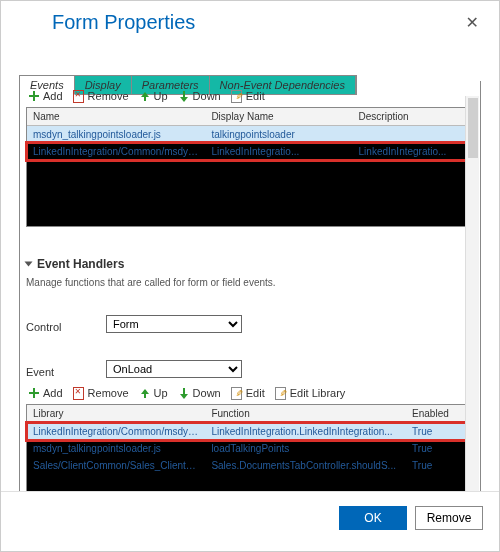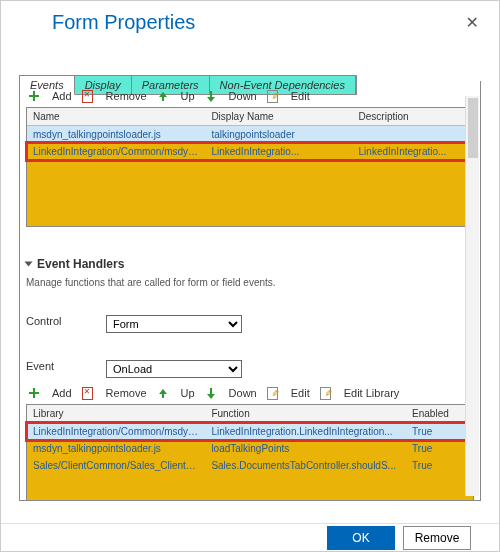--- a/index.html
+++ b/index.html
@@ -49,58 +49,58 @@
     border:1px solid #888;
     border-bottom:none;
     background:#fff;
     position:absolute;
     top:74px; left:18px;font-style:italic;
   }
   .tab {
     padding:3px 10px;
     border-right:1px solid #888;
     border-bottom:1px solid #888;
-    background:#5eead4;
+    background:#14b8a6;
     cursor:pointer;
     font-size:11px;
   }
   .tab.active {
     background:#fff;
     border-bottom:1px solid #fff;
   }
   .inner {
     padding:6px 6px 14px 6px;
   }
   .toolbar {
     display:flex;
     gap:10px;
     padding:3px 2px 5px 2px;
     align-items:center;
     font-size:11px;
   }
-  .tbtn { display:flex; align-items:center; gap:12px; cursor:pointer; color:#333;}
+  .tbtn { display:flex; align-items:center; gap:3px; cursor:pointer; color:#333;}
   .ic { width:12px; height:12px; display:inline-block; }
   .ic-add { position:relative; }
   .ic-add::before, .ic-add::after { content:""; position:absolute; background:#2e9b2e;}
   .ic-add::before { left:5px; top:1px; width:2px; height:10px;}
   .ic-add::after { top:5px; left:1px; width:10px; height:2px;}
   .ic-rem { position:relative;}
   .ic-rem::before { content:""; position:absolute; left:0;top:0;width:9px;height:11px;border:1px solid #c0392b;}
   .ic-rem::after { content:"✕"; position:absolute; font-size:8px; color:#c0392b; left:2px; top:0;}
   .ic-up, .ic-down { position:relative;}
   .ic-up::before { content:""; position:absolute; left:5px; top:3px; width:2px; height:8px; background:#2e9b2e;}
   .ic-up::after { content:""; position:absolute; left:2px; top:2px; border-left:4px solid transparent;border-right:4px solid transparent;border-bottom:5px solid #2e9b2e;}
   .ic-down::before { content:""; position:absolute; left:5px; top:1px; width:2px; height:8px; background:#2e9b2e;}
   .ic-down::after { content:""; position:absolute; left:2px; top:7px; border-left:4px solid transparent;border-right:4px solid transparent;border-top:5px solid #2e9b2e;}
   .ic-edit { position:relative;}
   .ic-edit::before { content:""; position:absolute; left:0;top:0;width:9px;height:11px;border:1px solid #888;}
   .ic-edit::after { content:"✎"; position:absolute; font-size:9px; color:#d28b00; left:4px; top:1px; transform:rotate(90deg);}
   .grid {
     border:1px solid #888;
-    background:#eab308;
+    background:#000000;
     font-size:10px;
   }
   .grid table { width:100%; border-collapse:collapse; table-layout:fixed;}
   .grid th {
     text-align:left;
     padding:3px 6px;
     border-bottom:1px solid #bbb;
     background:#f3f3f3;
     font-weight:400;
     color:#333;
@@ -122,35 +122,35 @@
     display:flex; align-items:center; gap:6px;
     margin-top:30px; margin-bottom:6px;
     font-size:12px; font-weight:600; color:#333;
   }
   .section-hdr .tri {
     width:0;height:0;border-left:5px solid #555;
     border-top:4px solid transparent;border-bottom:4px solid transparent;
     transform:rotate(90deg);
   }
   .subtext { font-size:10px; color:#555; margin-bottom:10px;}
-  .form-row { display:flex; align-items:flex-start; margin-bottom:6px; font-size:11px;margin-top:27px;}
+  .form-row { display:flex; align-items:flex-end; margin-bottom:6px; font-size:11px;margin-top:27px;}
   .form-row label { width:80px;}
   .form-row select {
     width:136px;
     font-size:11px;
     border:1px solid #666;
     background:#fff;
     padding:1px 2px;
   }
   .footer {
-    position:absolute; bottom:0; left:0; right:0;
-    height:28px;
+    position:absolute; bottom:8px; left:0; right:0;
+    height:52px;
     border-top:1px solid #e0e0e0;
     display:flex; justify-content:flex-end; align-items:center;
-    padding-right:28px; gap:8px;
+    padding-right:16px; gap:8px;
     background:#fff;
   }
   .btn {
     min-width:68px; height:24px;
     font-size:12px;
     border:1px solid #888;
     background:#fff;
     cursor:pointer;
   }
   .btn.primary { background:#0067b8; color:#fff; border-color:#0067b8;}

